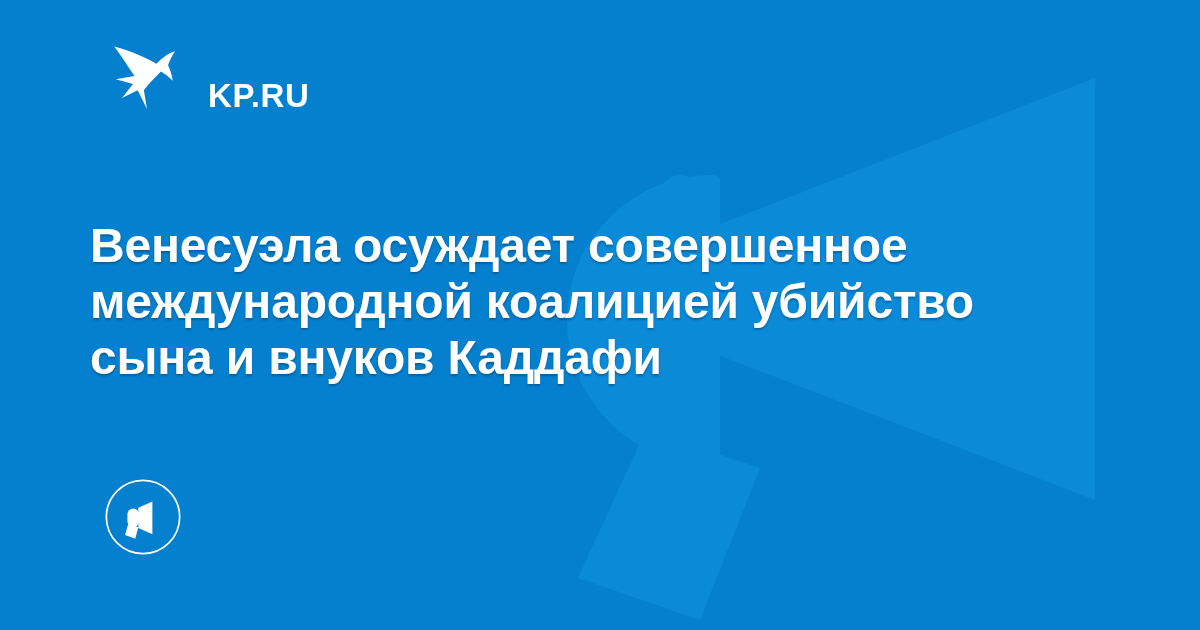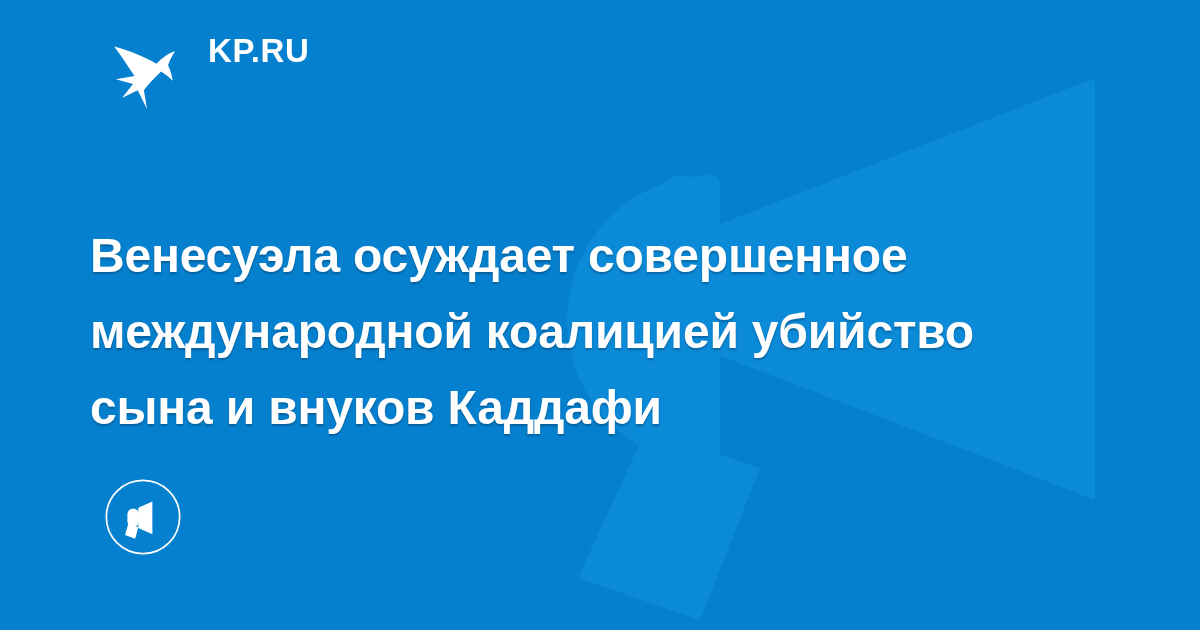--- a/index.html
+++ b/index.html
@@ -29,21 +29,21 @@
     height: 630px;
     pointer-events: none;
   }
 
   
   .brand {
     position: absolute;
     left: 108px;
     top: 34px;
     display: flex;
-    align-items: flex-start;
+    align-items: flex-end;
     height: 78px;
   }
   .brand-logo {
     width: 78px;
     height: 78px;
     display: block;
     flex: 0 0 auto;
   }
   .brand-name {
     margin-left: 22px;
@@ -57,21 +57,21 @@
 
   
   .headline {
     position: absolute;
     left: 90px;
     top: 186px;
     width: 1010px;
     color: #ffffff;
     font-size: 48px;
     font-weight: bold;
-    line-height: 76px;
+    line-height: 56px;
     letter-spacing: -0.2px;
     text-shadow: 0 2px 2px rgba(0, 40, 70, 0.35);
   }
 
   
   .badge {
     position: absolute;
     left: 104px;
     top: 478px;
     width: 78px;

